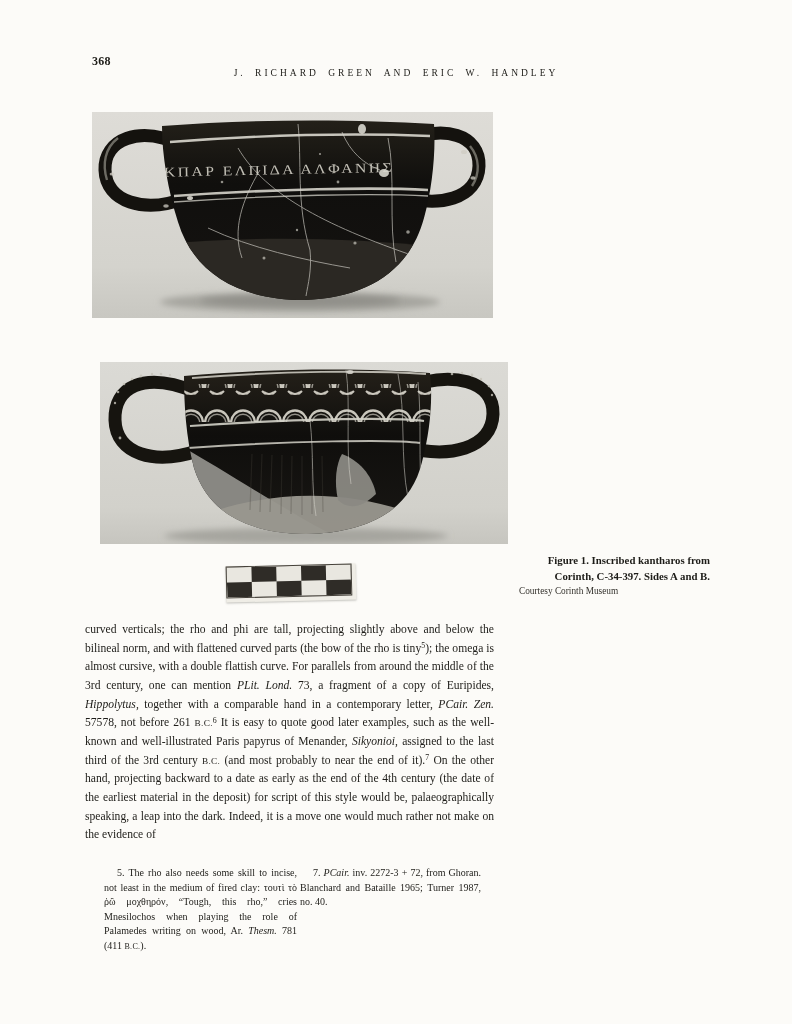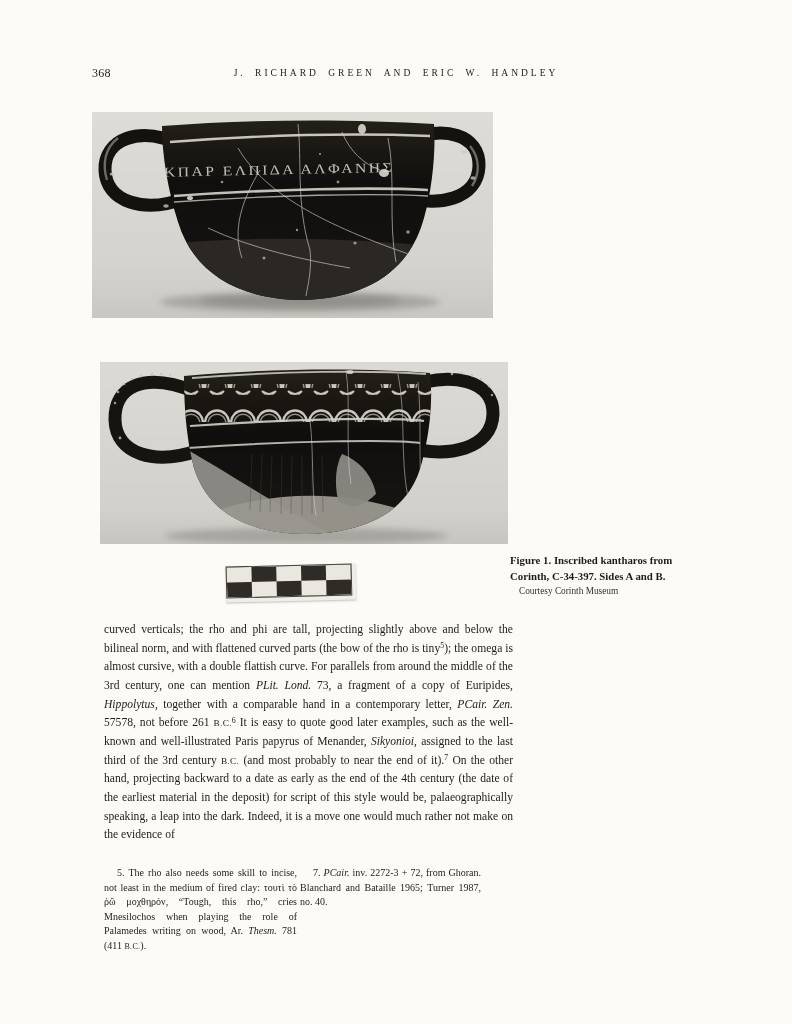--- a/index.html
+++ b/index.html
@@ -9,22 +9,22 @@
     font-family:"Liberation Serif","DejaVu Serif",serif;
     color:#1d1c18;
     -webkit-font-smoothing:antialiased;
   }
   .page{
     position:relative;width:792px;height:1024px;
     background:#fcfbf8;overflow:hidden;
   }
   
   .pagenum{
-    position:absolute;left:92px;top:66px;
-    font-size:12px;letter-spacing:.3px;
+    position:absolute;left:92px;top:54px;
+    font-size:12px;letter-spacing:.3px;font-weight:bold;
   }
   .runhead{
     position:absolute;left:92px;right:92px;top:68px;
     text-align:center;
     font-size:9.5px;letter-spacing:3px;word-spacing:4px;
     text-transform:uppercase;
   }
   
   .photo{position:absolute;line-height:0;}
   .photo-a{left:92px;top:112px;width:401px;height:206px;}
@@ -39,28 +39,28 @@
   }
   .scalebar{
     width:124px;height:30px;
     background:repeating-conic-gradient(#2f2c27 0% 25%, #e9e7e0 0% 50%);
     background-size:49.6px 30px;
     outline:1px solid #45413a;
   }
   
   .caption{position:absolute;left:510px;top:553px;width:200px;}
   .cap-bold{
-    margin:0;font-weight:bold;font-size:10.8px;line-height:15.5px;
+    margin:0;font-weight:bold;font-size:10.8px;line-height:15.5px;text-align:right;
   }
   .cap-credit{
     margin:1px 0 0 0;font-size:9.3px;line-height:12px;color:#33312c;padding-left:9px;
   }
   
   .body-text{
-    position:absolute;left:104px;top:621px;width:409px;height:246px;
+    position:absolute;left:85px;top:621px;width:409px;height:246px;
     margin:0;
     font-size:11.6px;line-height:18.65px;
     text-align:justify;
     overflow:hidden;
   }
   
   .fn{margin:0;font-size:10px;line-height:14.55px;text-align:justify;}
   .fn{text-indent:13px;}
   .fn-col-left{position:absolute;left:104px;top:866px;width:193px;}
   .fn-col-right{position:absolute;left:300px;top:866px;width:181px;}

